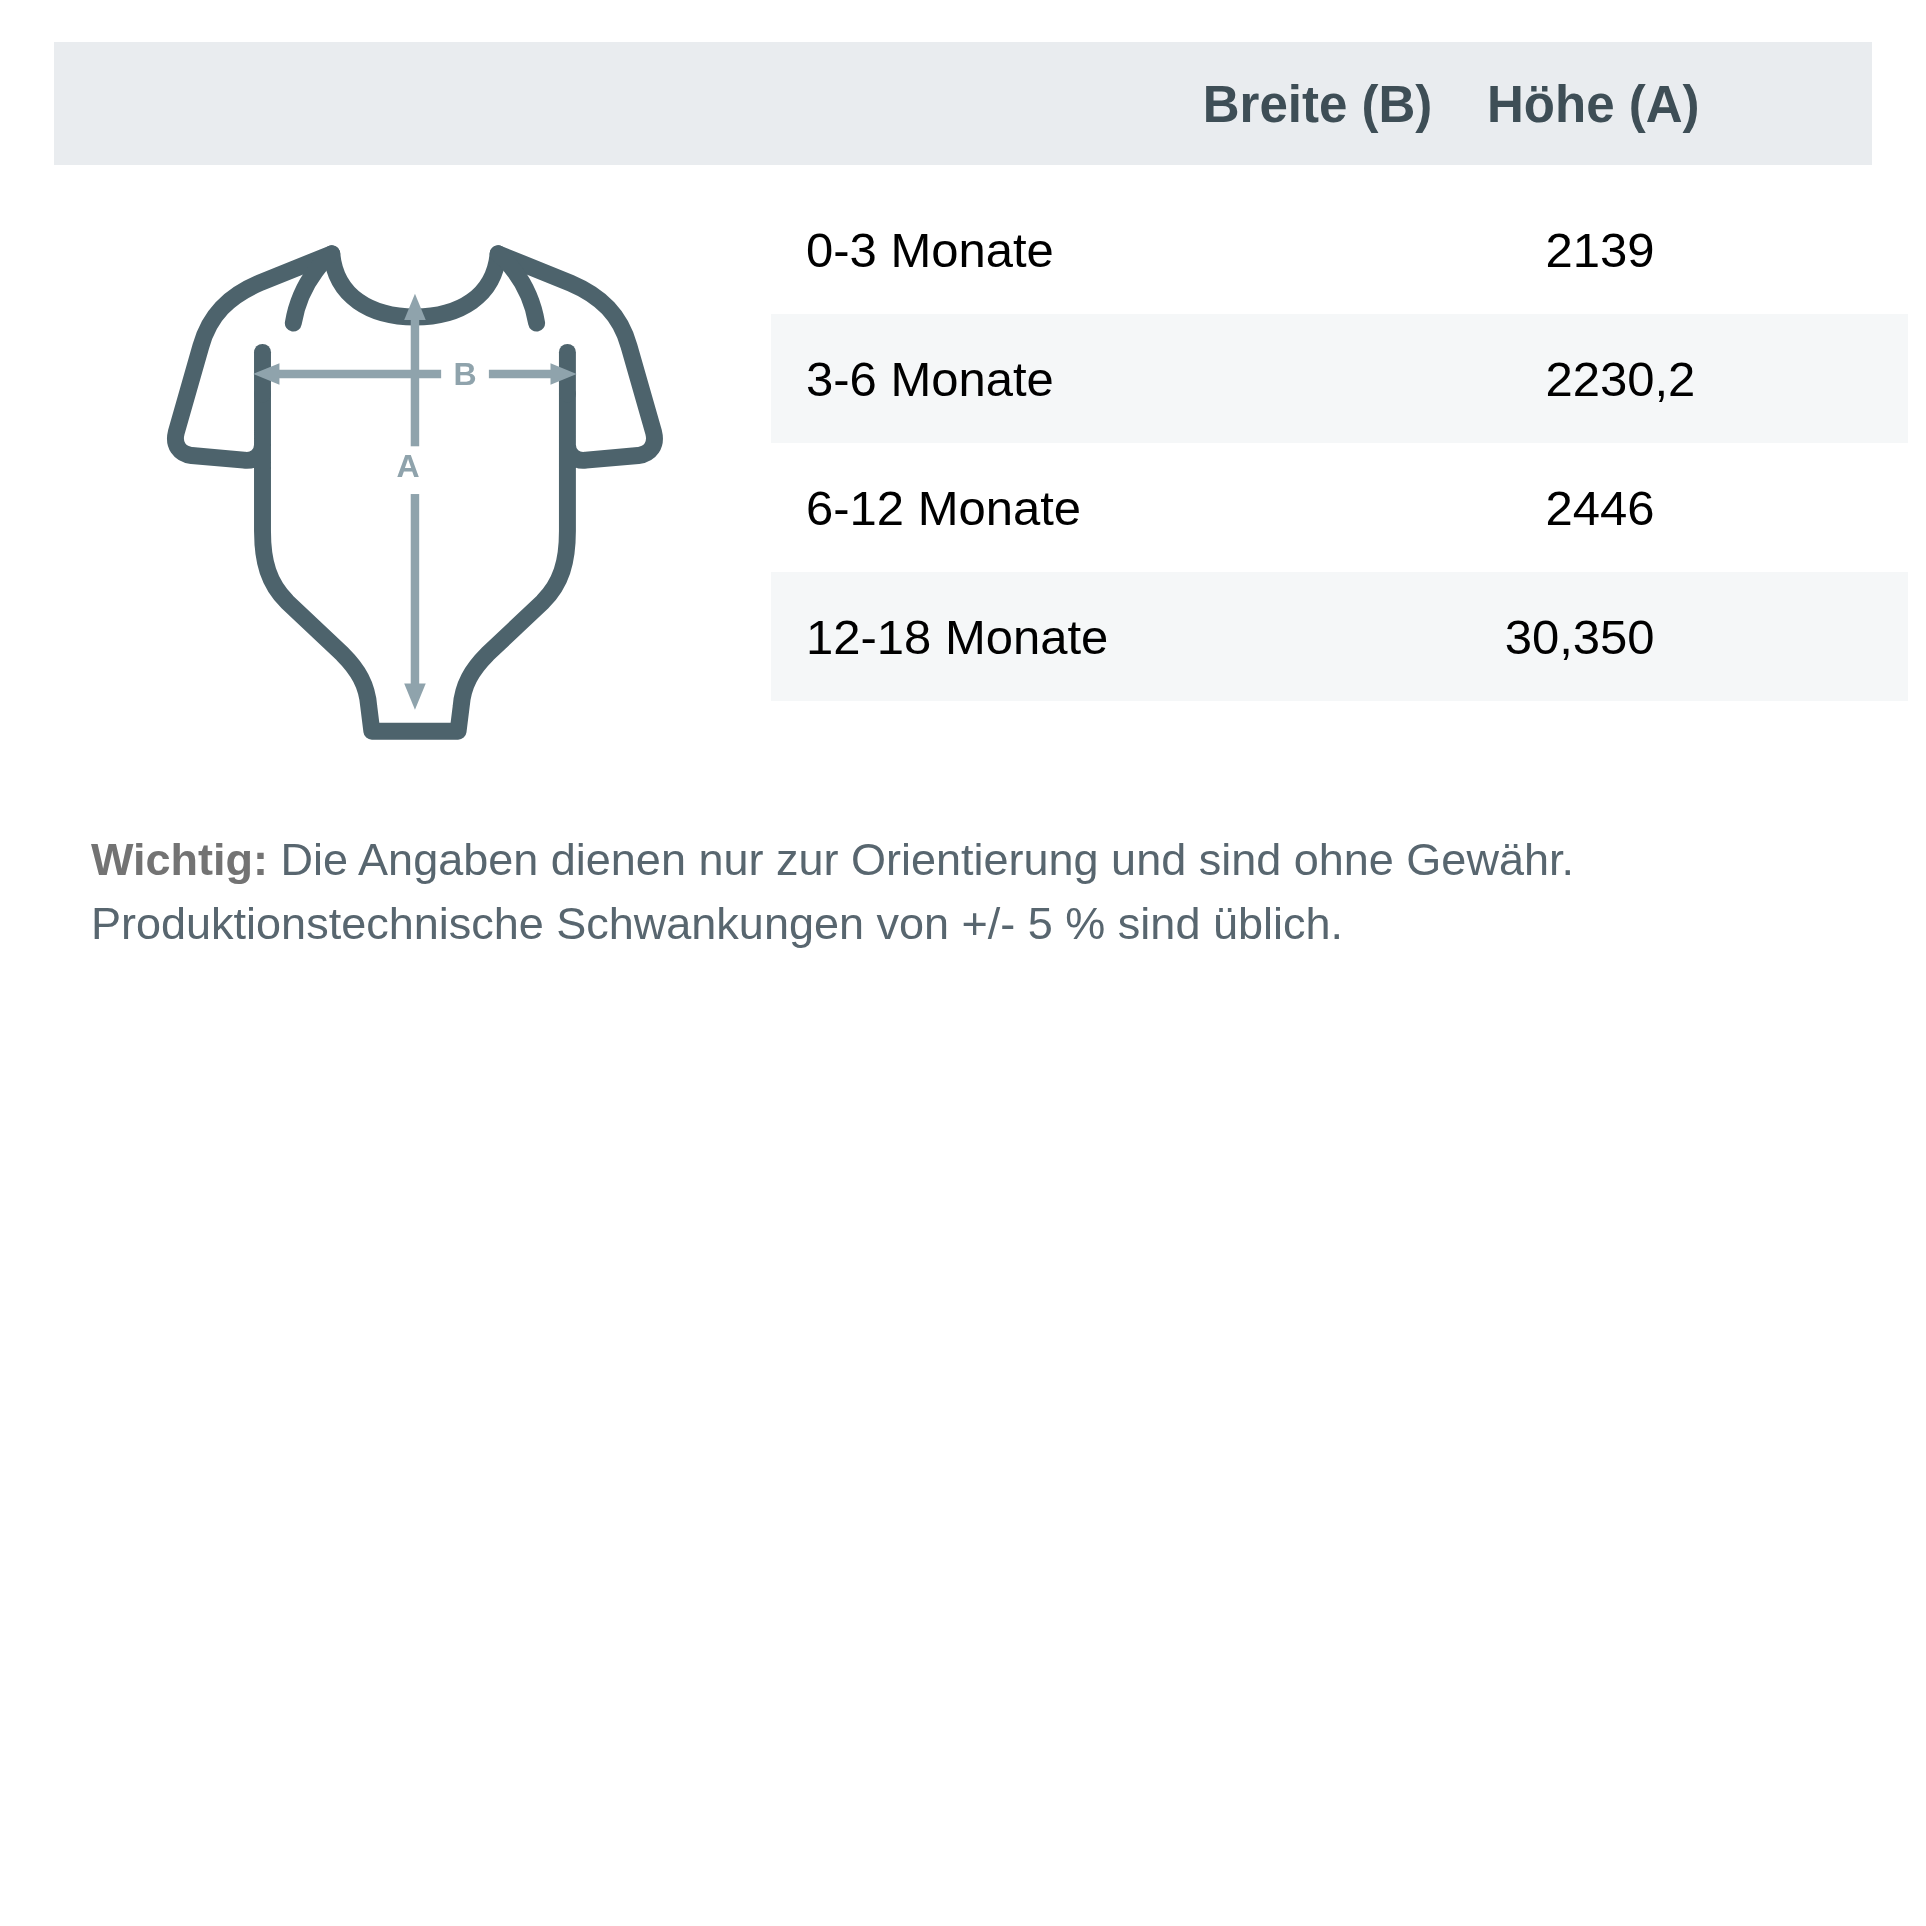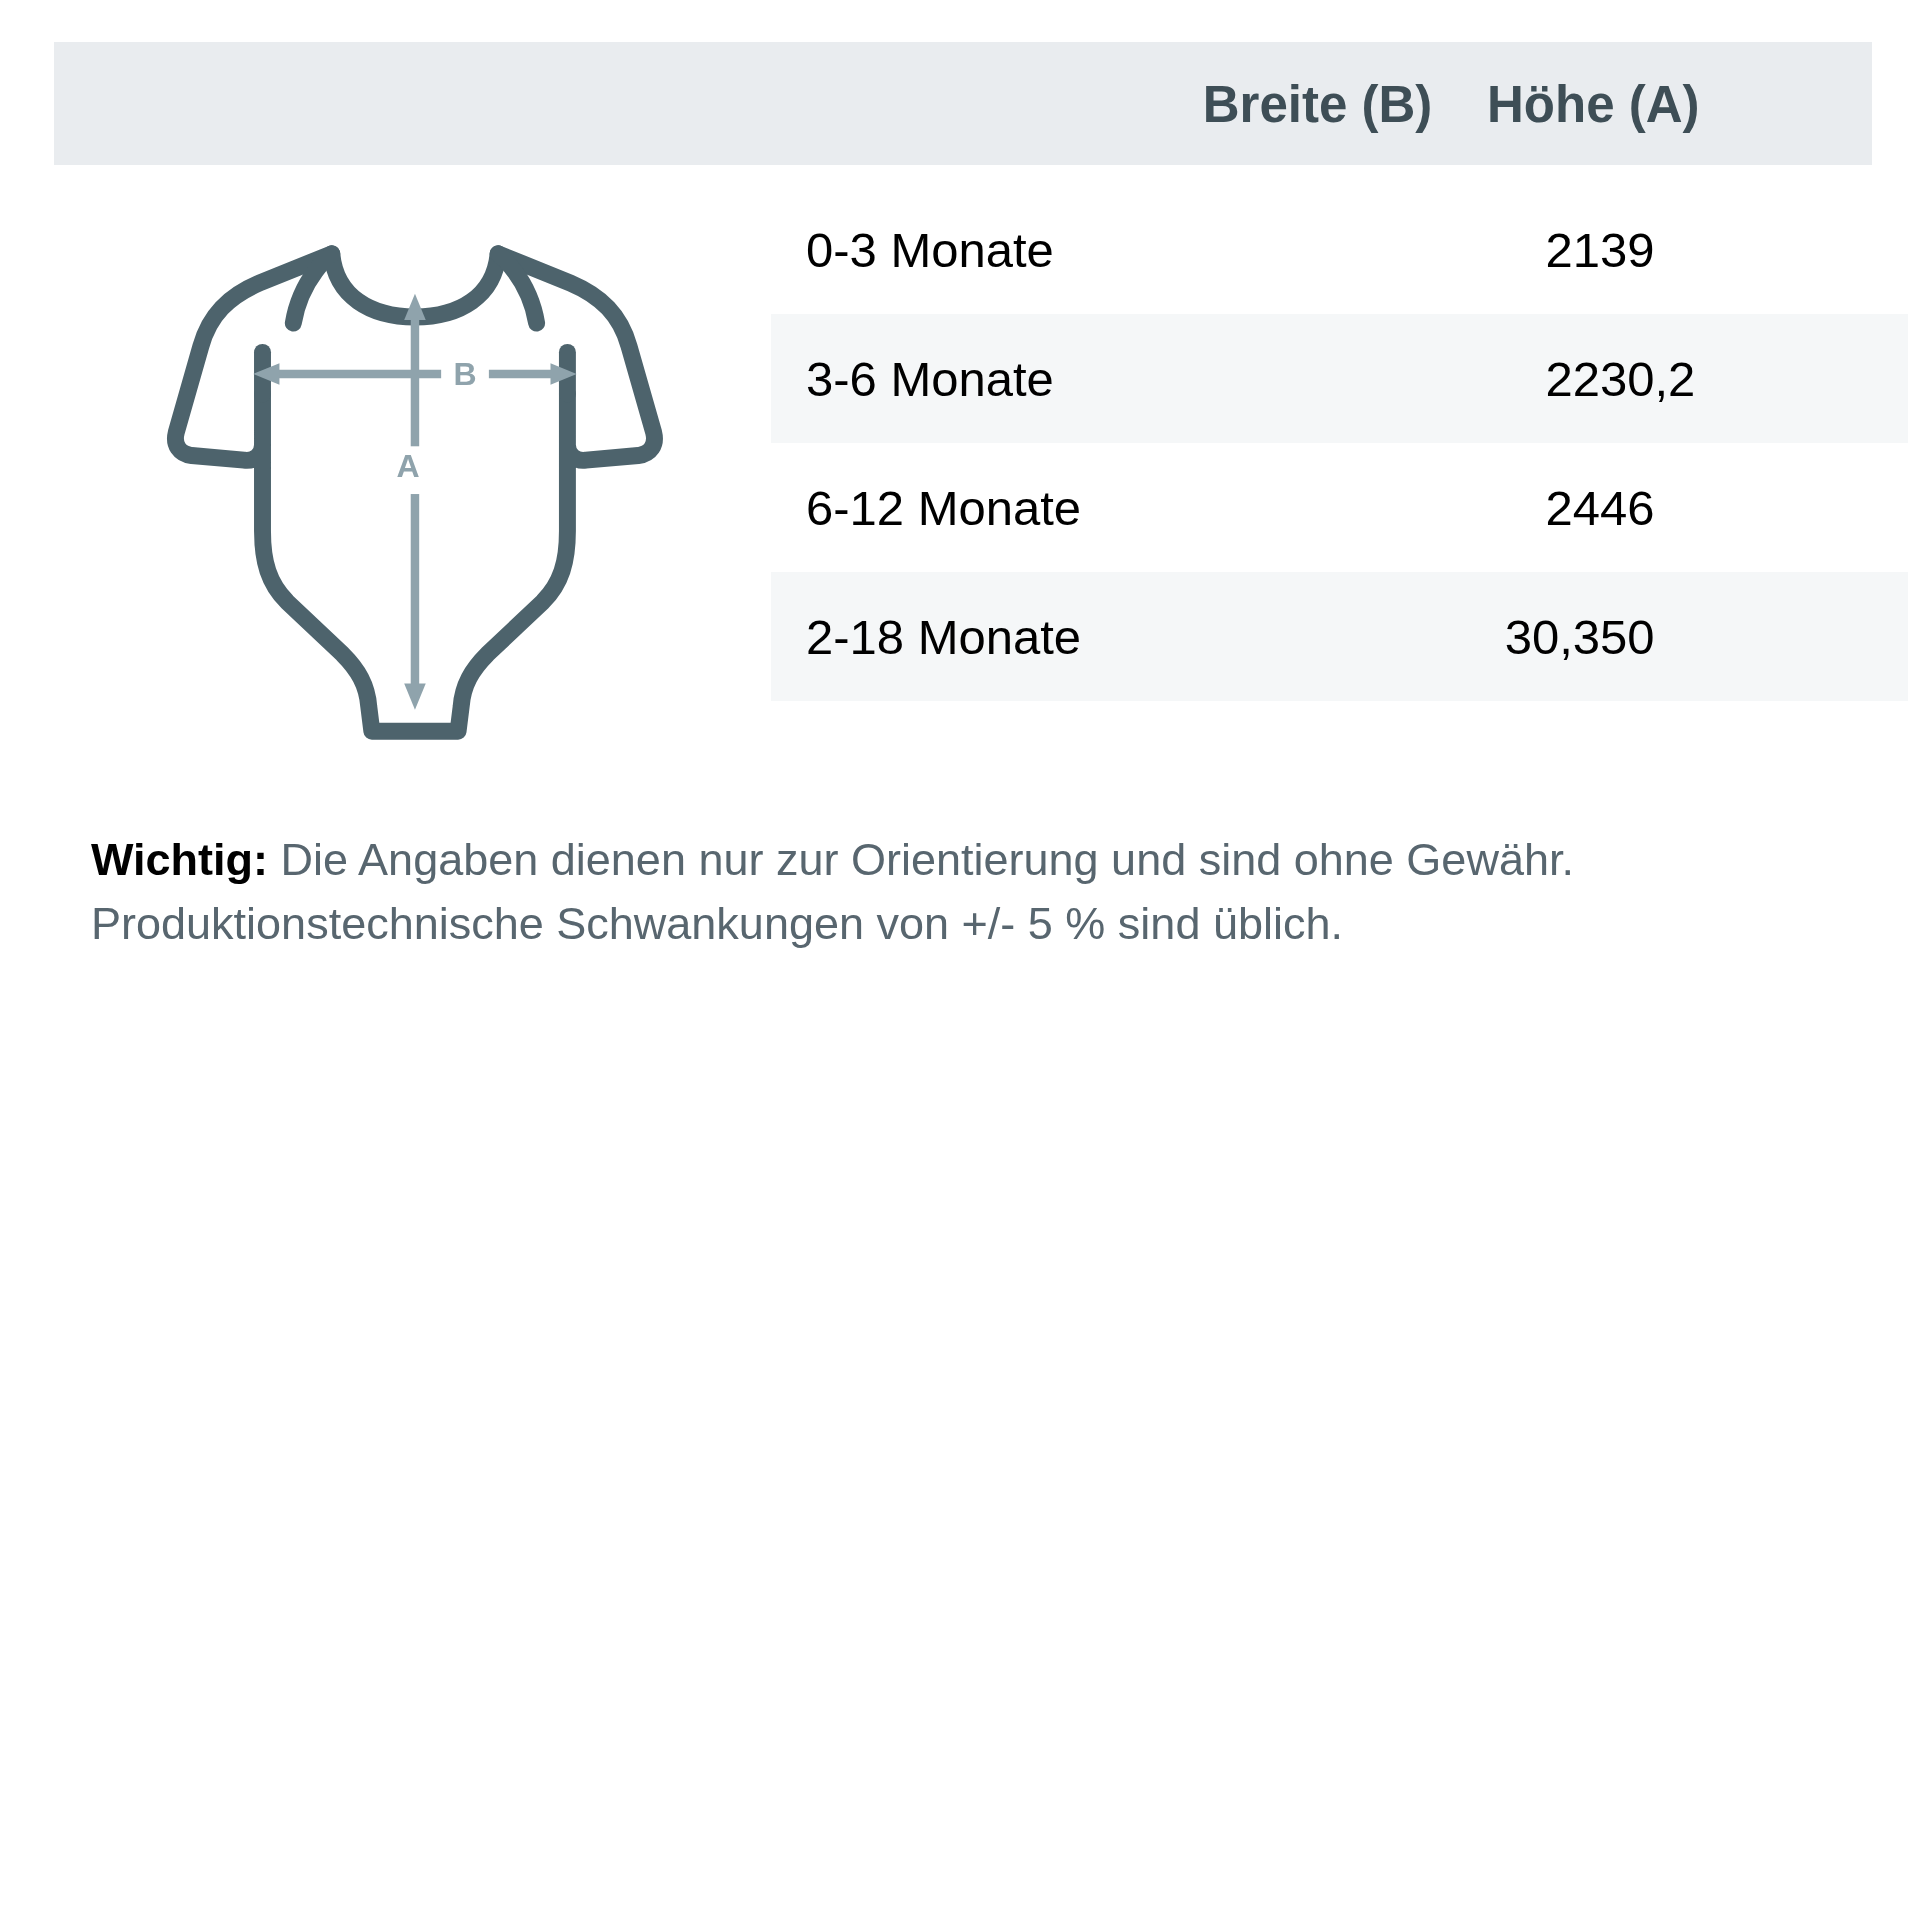--- a/index.html
+++ b/index.html
@@ -116,21 +116,21 @@
   .note {
     position: absolute;
     left: 91px;
     top: 828px;
     width: 1772px;
     font-size: 45px;
     line-height: 1.42;
     color: #58666f;
   }
   .note b {
-    color: #000000;
+    color: #737373;
     font-weight: bold;
   }
 </style>
 </head>
 <body>
 
 <div class="page">
 
   <div class="header-band">
     <div class="header-col-b">Breite (B)</div>
@@ -204,21 +204,21 @@
         <td class="c-label">3-6 Monate</td>
         <td class="c-width">22</td>
         <td class="c-height">30,2</td>
       </tr>
       <tr>
         <td class="c-label">6-12 Monate</td>
         <td class="c-width">24</td>
         <td class="c-height">46</td>
       </tr>
       <tr class="odd-row">
-        <td class="c-label">2-18 Monate</td>
+        <td class="c-label">12-18 Monate</td>
         <td class="c-width">30,3</td>
         <td class="c-height">50</td>
       </tr>
     </tbody>
   </table>
 
   <div class="note">
     <b>Wichtig:</b><span> Die Angaben dienen nur zur Orientierung und sind ohne Gewähr. Produktionstechnische Schwankungen von +/- 5 % sind üblich.</span>
   </div>
 

